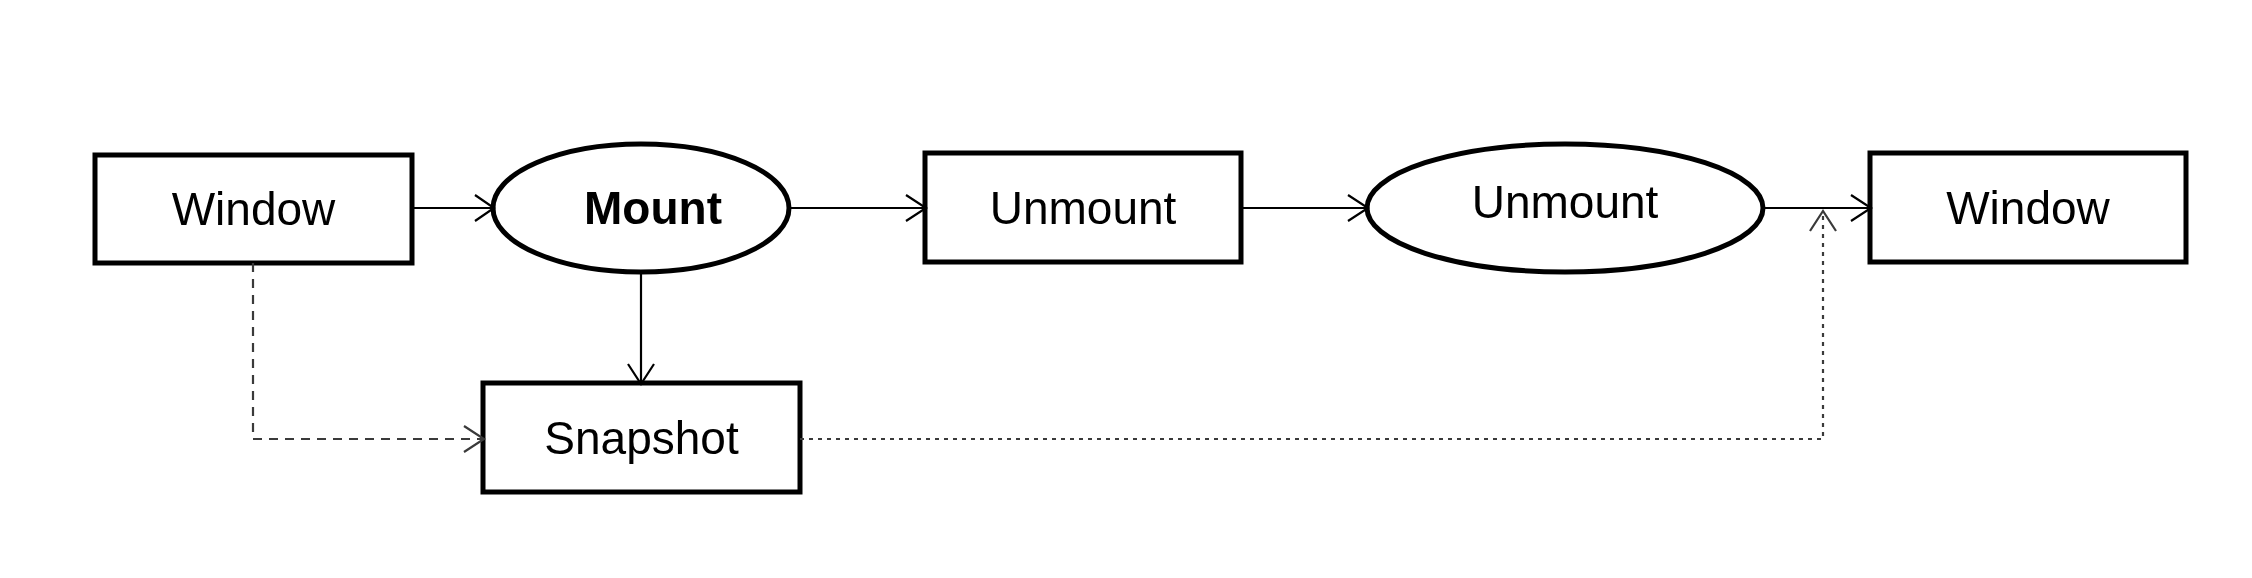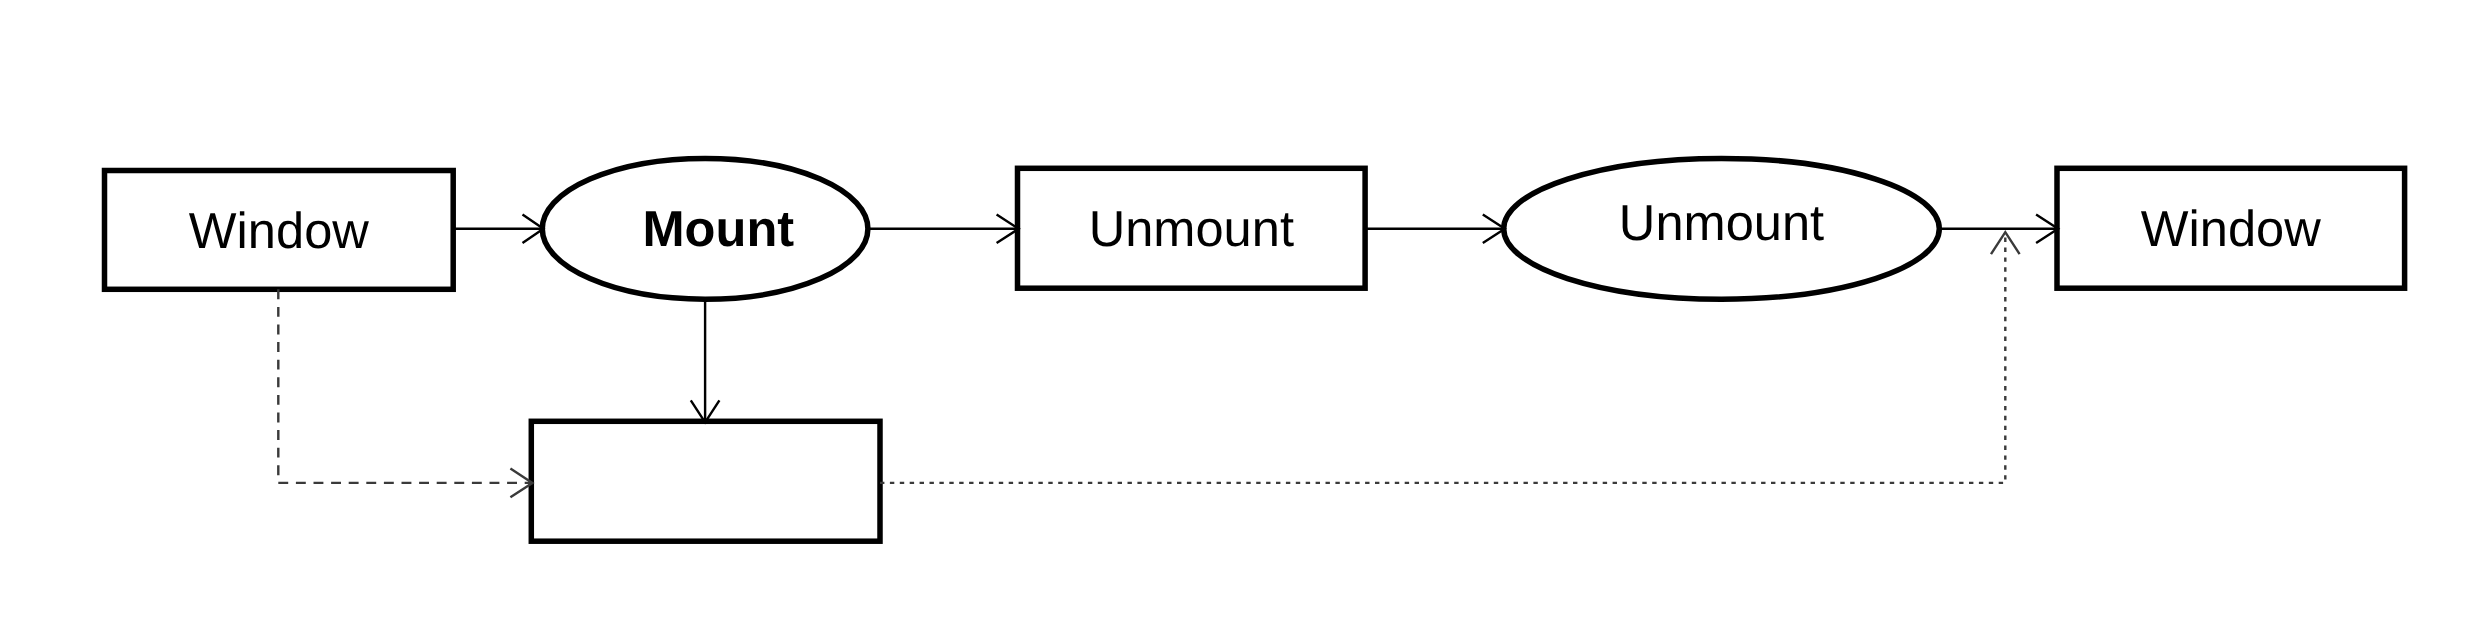--- a/index.html
+++ b/index.html
@@ -83,14 +83,15 @@
   <div class="node-label" style="left:95px;top:155px;width:317px;height:108px;">Window</div>
 
   <div class="node-label" style="left:505px;top:144px;width:296px;height:128px;font-weight:bold;">Mount</div>
 
   <div class="node-label" style="left:925px;top:153px;width:316px;height:109px;">Unmount</div>
 
   <div class="node-label" style="left:1367px;top:138px;width:396px;height:128px;">Unmount</div>
 
   <div class="node-label" style="left:1870px;top:153px;width:316px;height:109px;">Window</div>
 
+  <div class="node-label" style="left:483px;top:383px;width:317px;height:109px;">Snapshot</div>
 
 </div>
 
 </body></html>

